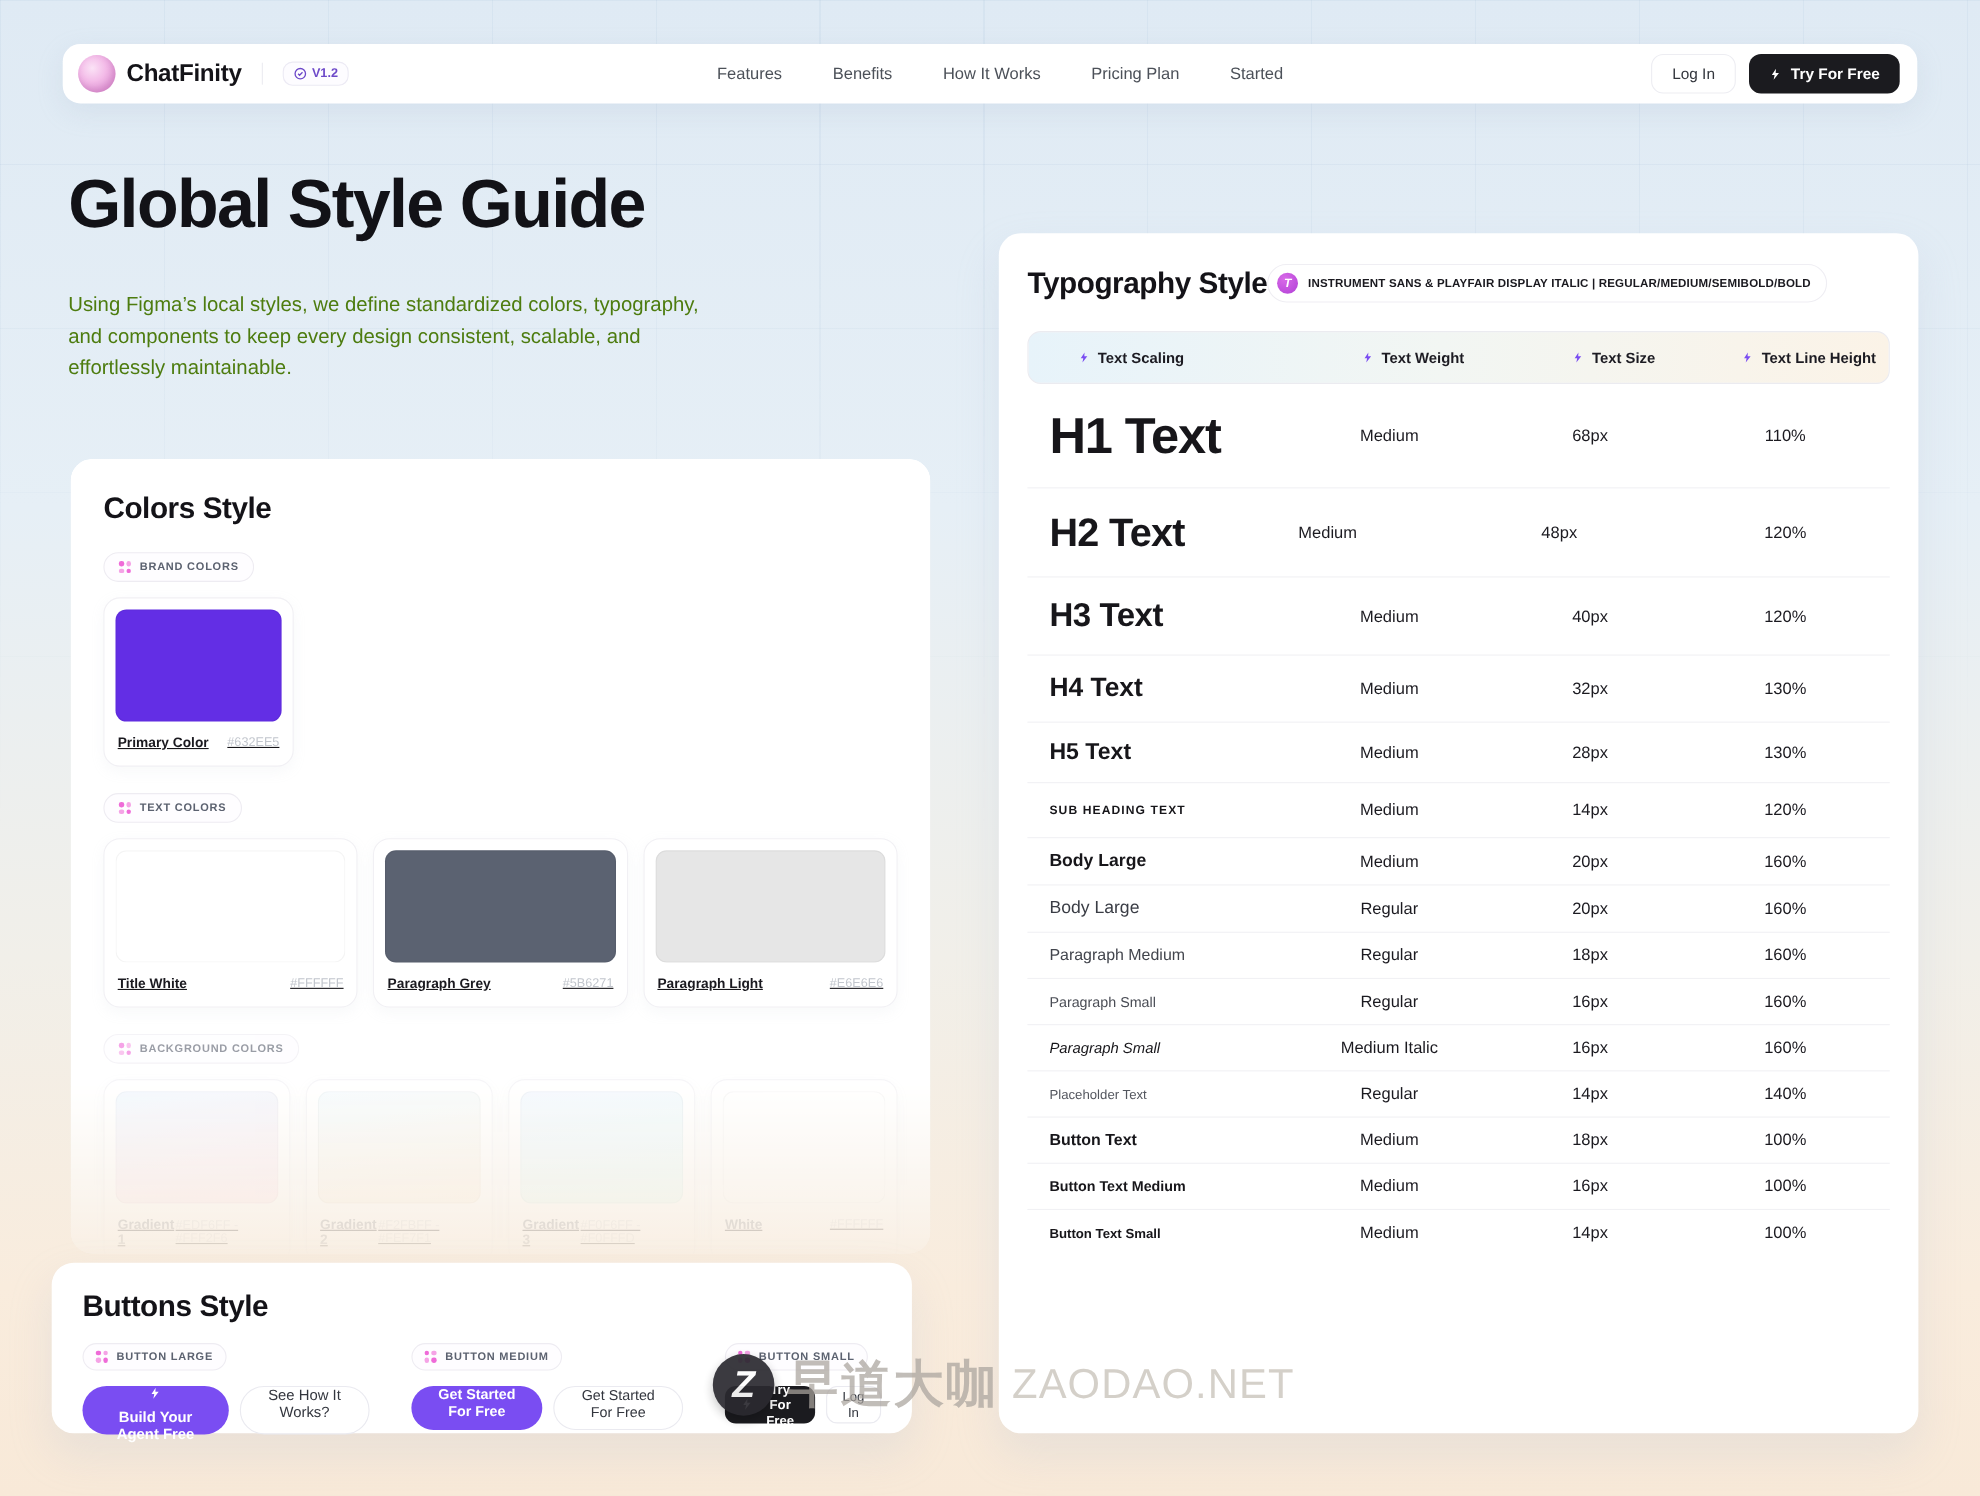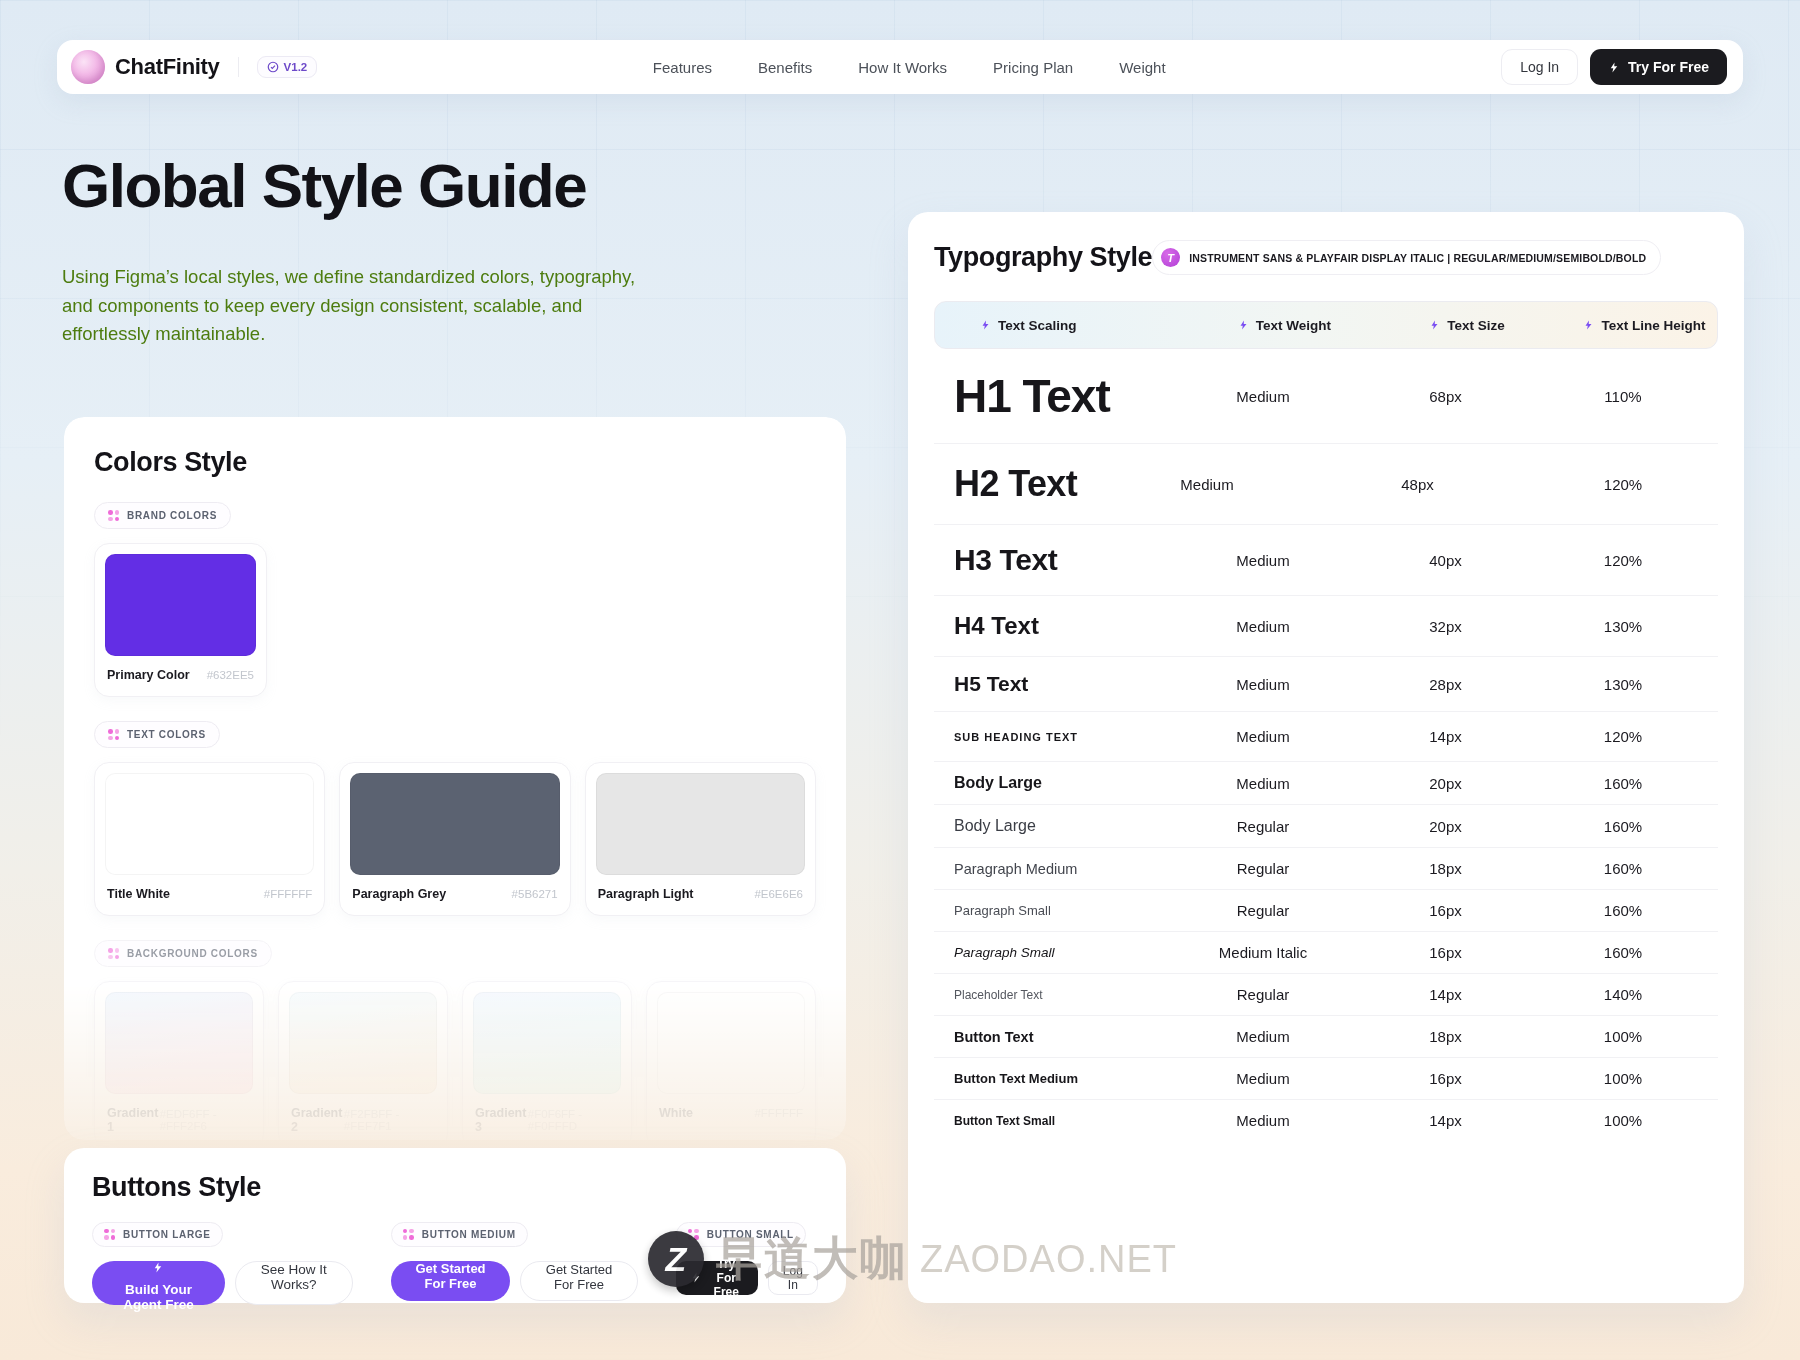--- a/index.html
+++ b/index.html
@@ -73,36 +73,36 @@
   }
   .chip{
     display:inline-flex; align-items:center; gap:8px; margin-top:24px;
     border:1px solid #eeecf2; background:#fefdff; border-radius:999px; padding:7px 13px;
   }
   .chip .dots{ width:11px; height:11px; display:grid; grid-template-columns:1fr 1fr; gap:2px; }
   .chip .dots i{ border-radius:50%; background:#ef6bd8; }
   .chip .dots i:nth-child(2){ background:#f5a3e6; }
   .chip .dots i:nth-child(3){ background:#f5a3e6; }
   .chip span{ font-size:10px; font-weight:700; letter-spacing:.07em; color:#5c6270; }
-  .swatch-row{ display:flex; gap:14px; margin-top:14px; }
+  .swatch-row{ display:flex; gap:14px; margin-top:14px;text-decoration:underline; }
   .swatch-card{
     flex:1; border:1px solid #f1f0f4; border-radius:15px; background:#fff; padding:10px;
     box-shadow:0 4px 12px rgba(190,195,210,.10);
   }
   .swatch-card.single{ flex:none; width:173px; }
   .swatch-fill{ height:102px; border-radius:10px; box-shadow:inset 0 0 0 1px rgba(0,0,0,.045); }
   .swatch-meta{ display:flex; justify-content:space-between; align-items:center; margin-top:12px; padding:0 2px 4px; }
   .swatch-name{ font-size:12.5px; font-weight:600; color:#1a191f; }
   .swatch-hex{ font-size:11.5px; color:#c2c6cd; }
   .fade-group{ opacity:.62; }
   .fade-group .swatch-name{ color:#8e939c; }
   .fade-group .swatch-hex{ color:#d8dbe0; }
 
   
-  .buttons-card{ left:64px; top:1148px; width:782px; height:155px; padding:24px 28px 0; }
+  .buttons-card{ left:47px; top:1148px; width:782px; height:155px; padding:24px 28px 0; }
   .btn-groups{ display:flex; gap:38px; margin-top:16px; }
   .btn-group .chip{ margin-top:0; padding:6px 11px; }
   .btn-pair{ display:flex; gap:10px; margin-top:14px; align-items:center; }
   .pill{ border-radius:999px; border:none; display:inline-flex; align-items:center; gap:8px; cursor:pointer; font-family:inherit; font-weight:600;flex-direction:column; }
   .pill.purple{ background:#7a4df2; color:#fff; }
   .pill.white{ background:#fff; border:1px solid #eaeaf0; color:#33363e; font-weight:500; }
   .pill.lg{ height:44px; padding:0 20px; font-size:13.5px; }
   .pill.md{ height:40px; padding:0 18px; font-size:13px; }
   .sm-btn{ border-radius:10px; height:34px; padding:0 14px; font-size:12px; display:inline-flex; align-items:center; gap:7px; cursor:pointer; font-family:inherit; font-weight:600; border:none; }
   .sm-btn.dark{ background:#1b1b1f; color:#fff; }
@@ -178,21 +178,21 @@
           <path d="M8 12.2l2.6 2.6L16 9.4"></path>
         </svg>
       <span>V1.2</span>
     </span>
   </div>
   <nav class="nav">
     <a href="#">Features</a>
     <a href="#">Benefits</a>
     <a href="#">How It Works</a>
     <a href="#">Pricing Plan</a>
-    <a href="#">Weight</a>
+    <a href="#">Started</a>
   </nav>
   <div class="actions">
     <button class="btn-login">Log In</button>
     <button class="btn-cta">
       <span class="bolt">
           <svg viewBox="0 0 24 24" fill="#ffffff">
             <path d="M13 2 5.5 13.4h5L8.8 22 18.5 9.6h-6z"></path>
           </svg>
         </span>
       <span>Try For Free</span>

